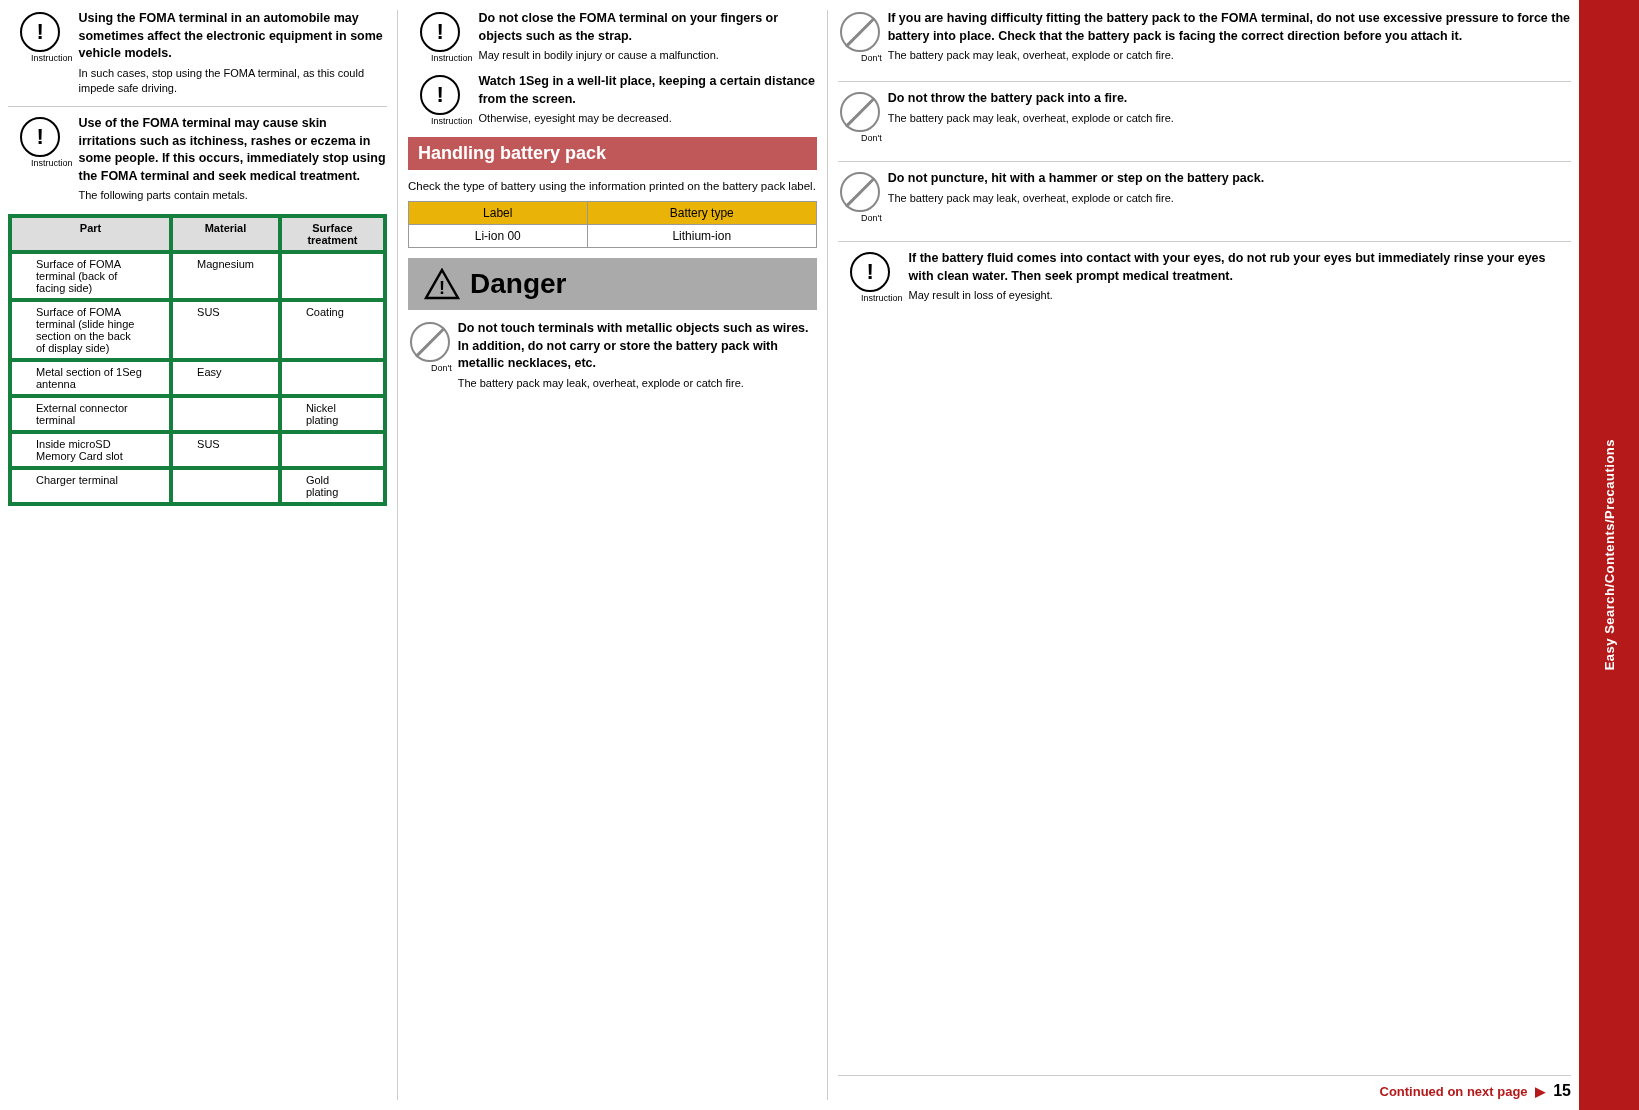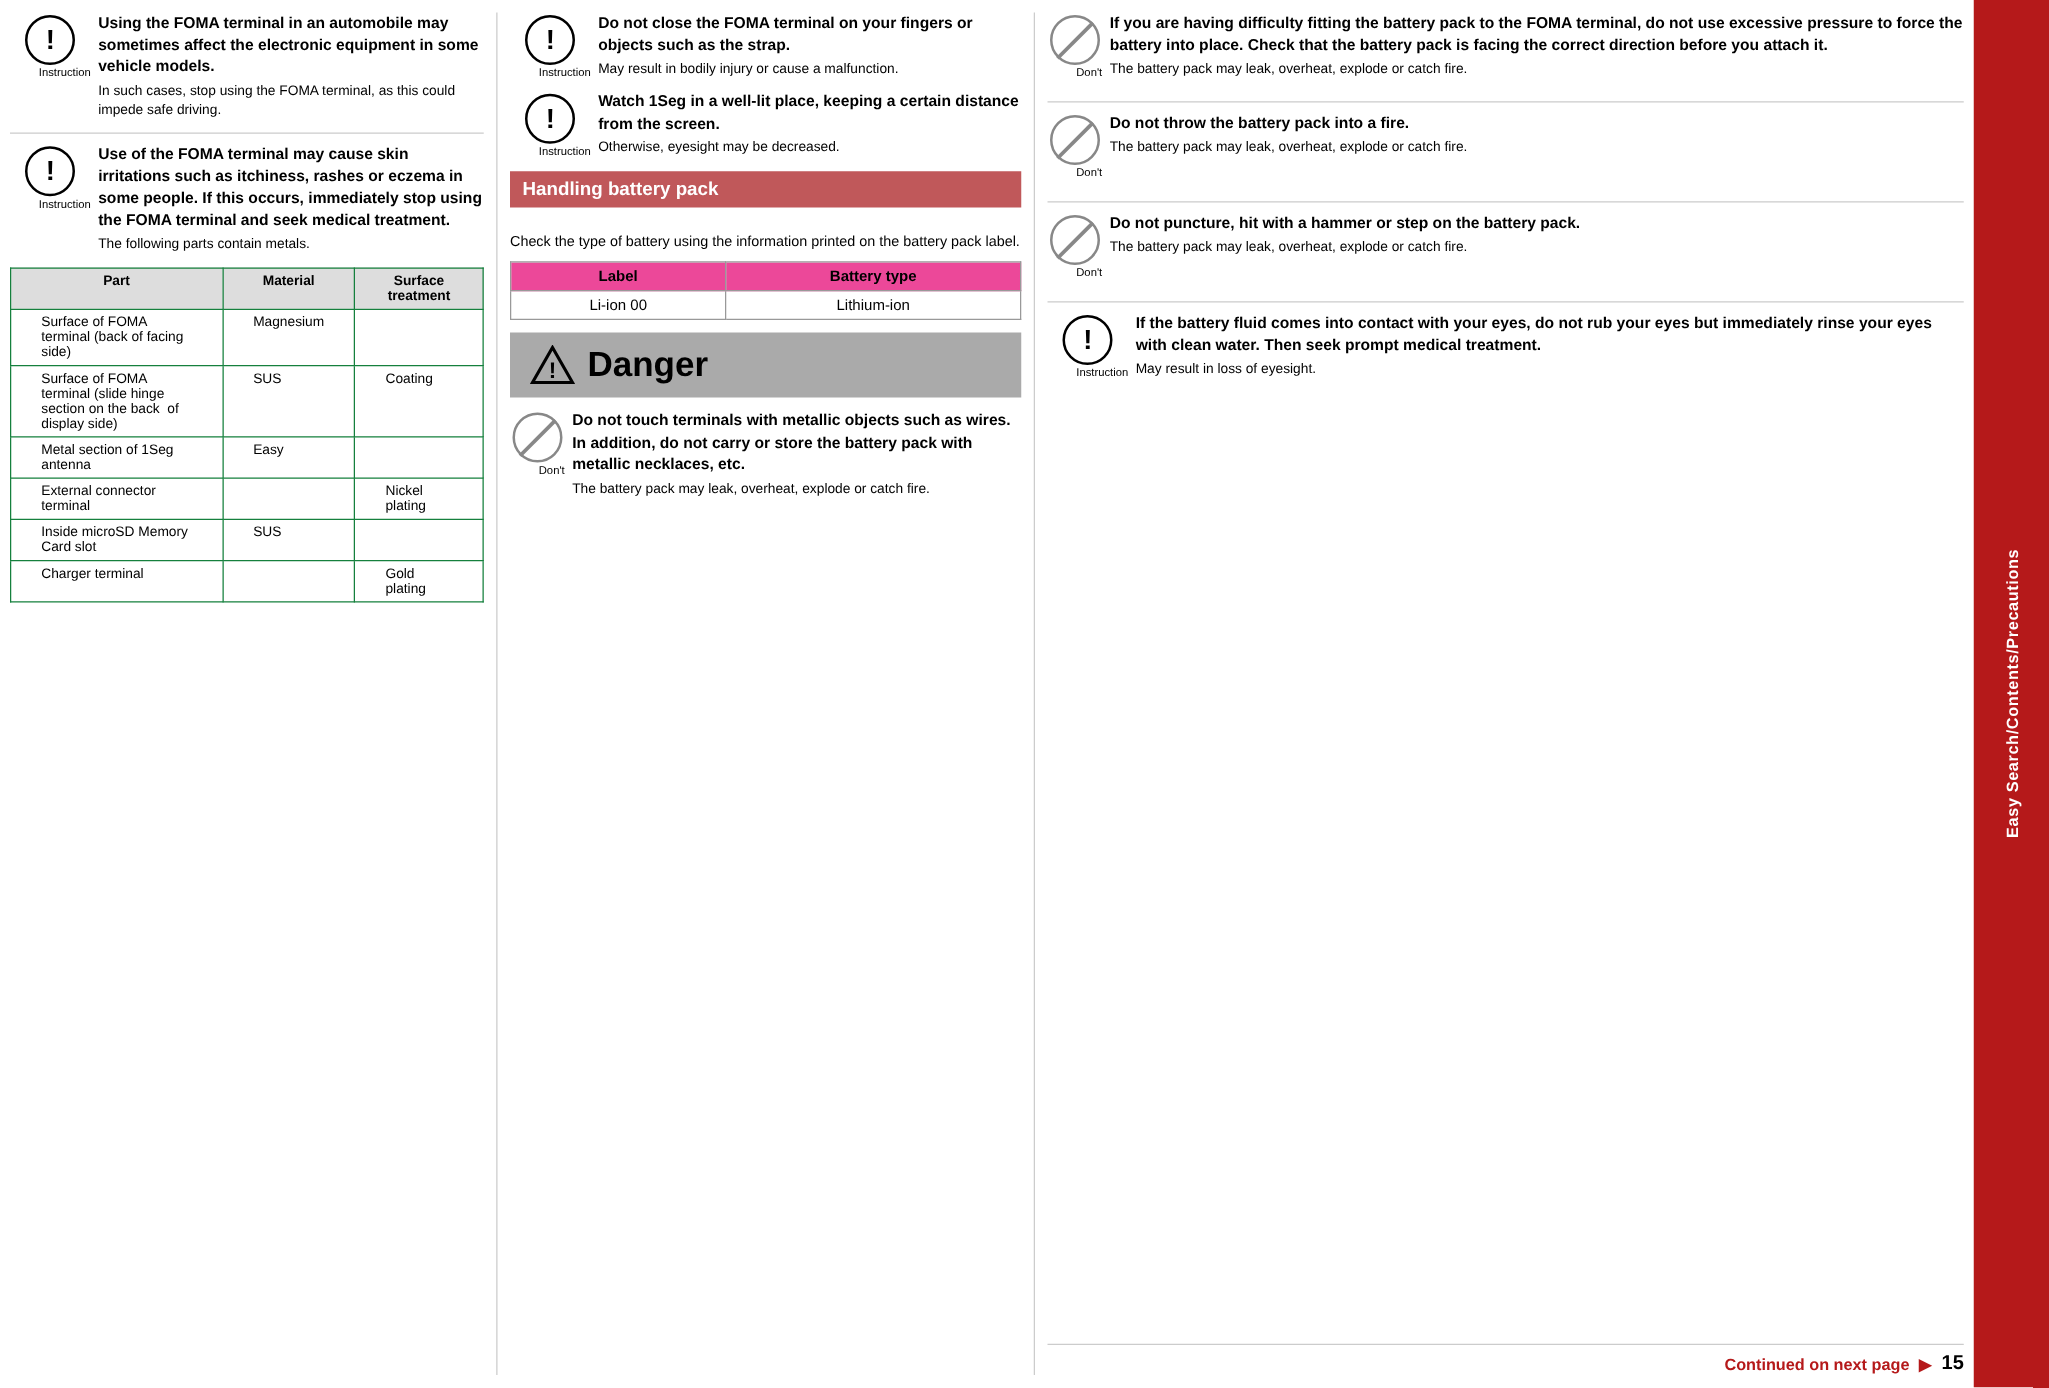--- a/index.html
+++ b/index.html
@@ -141,57 +141,57 @@
 
     
     table.parts-table {
       width: 100%;
       border-collapse: collapse;
       font-size: 11px;
       margin-top: 6px;
     }
     table.parts-table th,
     table.parts-table td {
-      border: 1px solid #15803d;
+      border: 4px solid #15803d;
       padding: 4px 24px;
       text-align: left;
       vertical-align: top;
     }
     table.parts-table th {
       background: #ddd;
       font-weight: bold;
       text-align: center;
     }
 
     
     .section-heading {
       background: #c0585a;
       color: #fff;
       font-weight: bold;
-      font-size: 15px;
+      font-size: 18px;
       padding: 6px 10px;
-      margin-bottom: 20px;
+      margin-bottom: 8px;
     }
 
     
     table.battery-table {
       width: 100%;
       border-collapse: collapse;
       font-size: 12px;
       margin-bottom: 10px;
     }
     table.battery-table th,
     table.battery-table td {
       border: 1px solid #999;
       padding: 4px 8px;
       text-align: center;
     }
     table.battery-table th {
-      background: #ec4899;
-      font-weight: bold;
+      background: #eab308;
+      font-weight: normal;
     }
 
     
     .danger-banner {
       background: #aaa;
       color: #000;
       font-size: 26px;
       font-weight: bold;
       padding: 10px 16px;
       margin-bottom: 10px;

